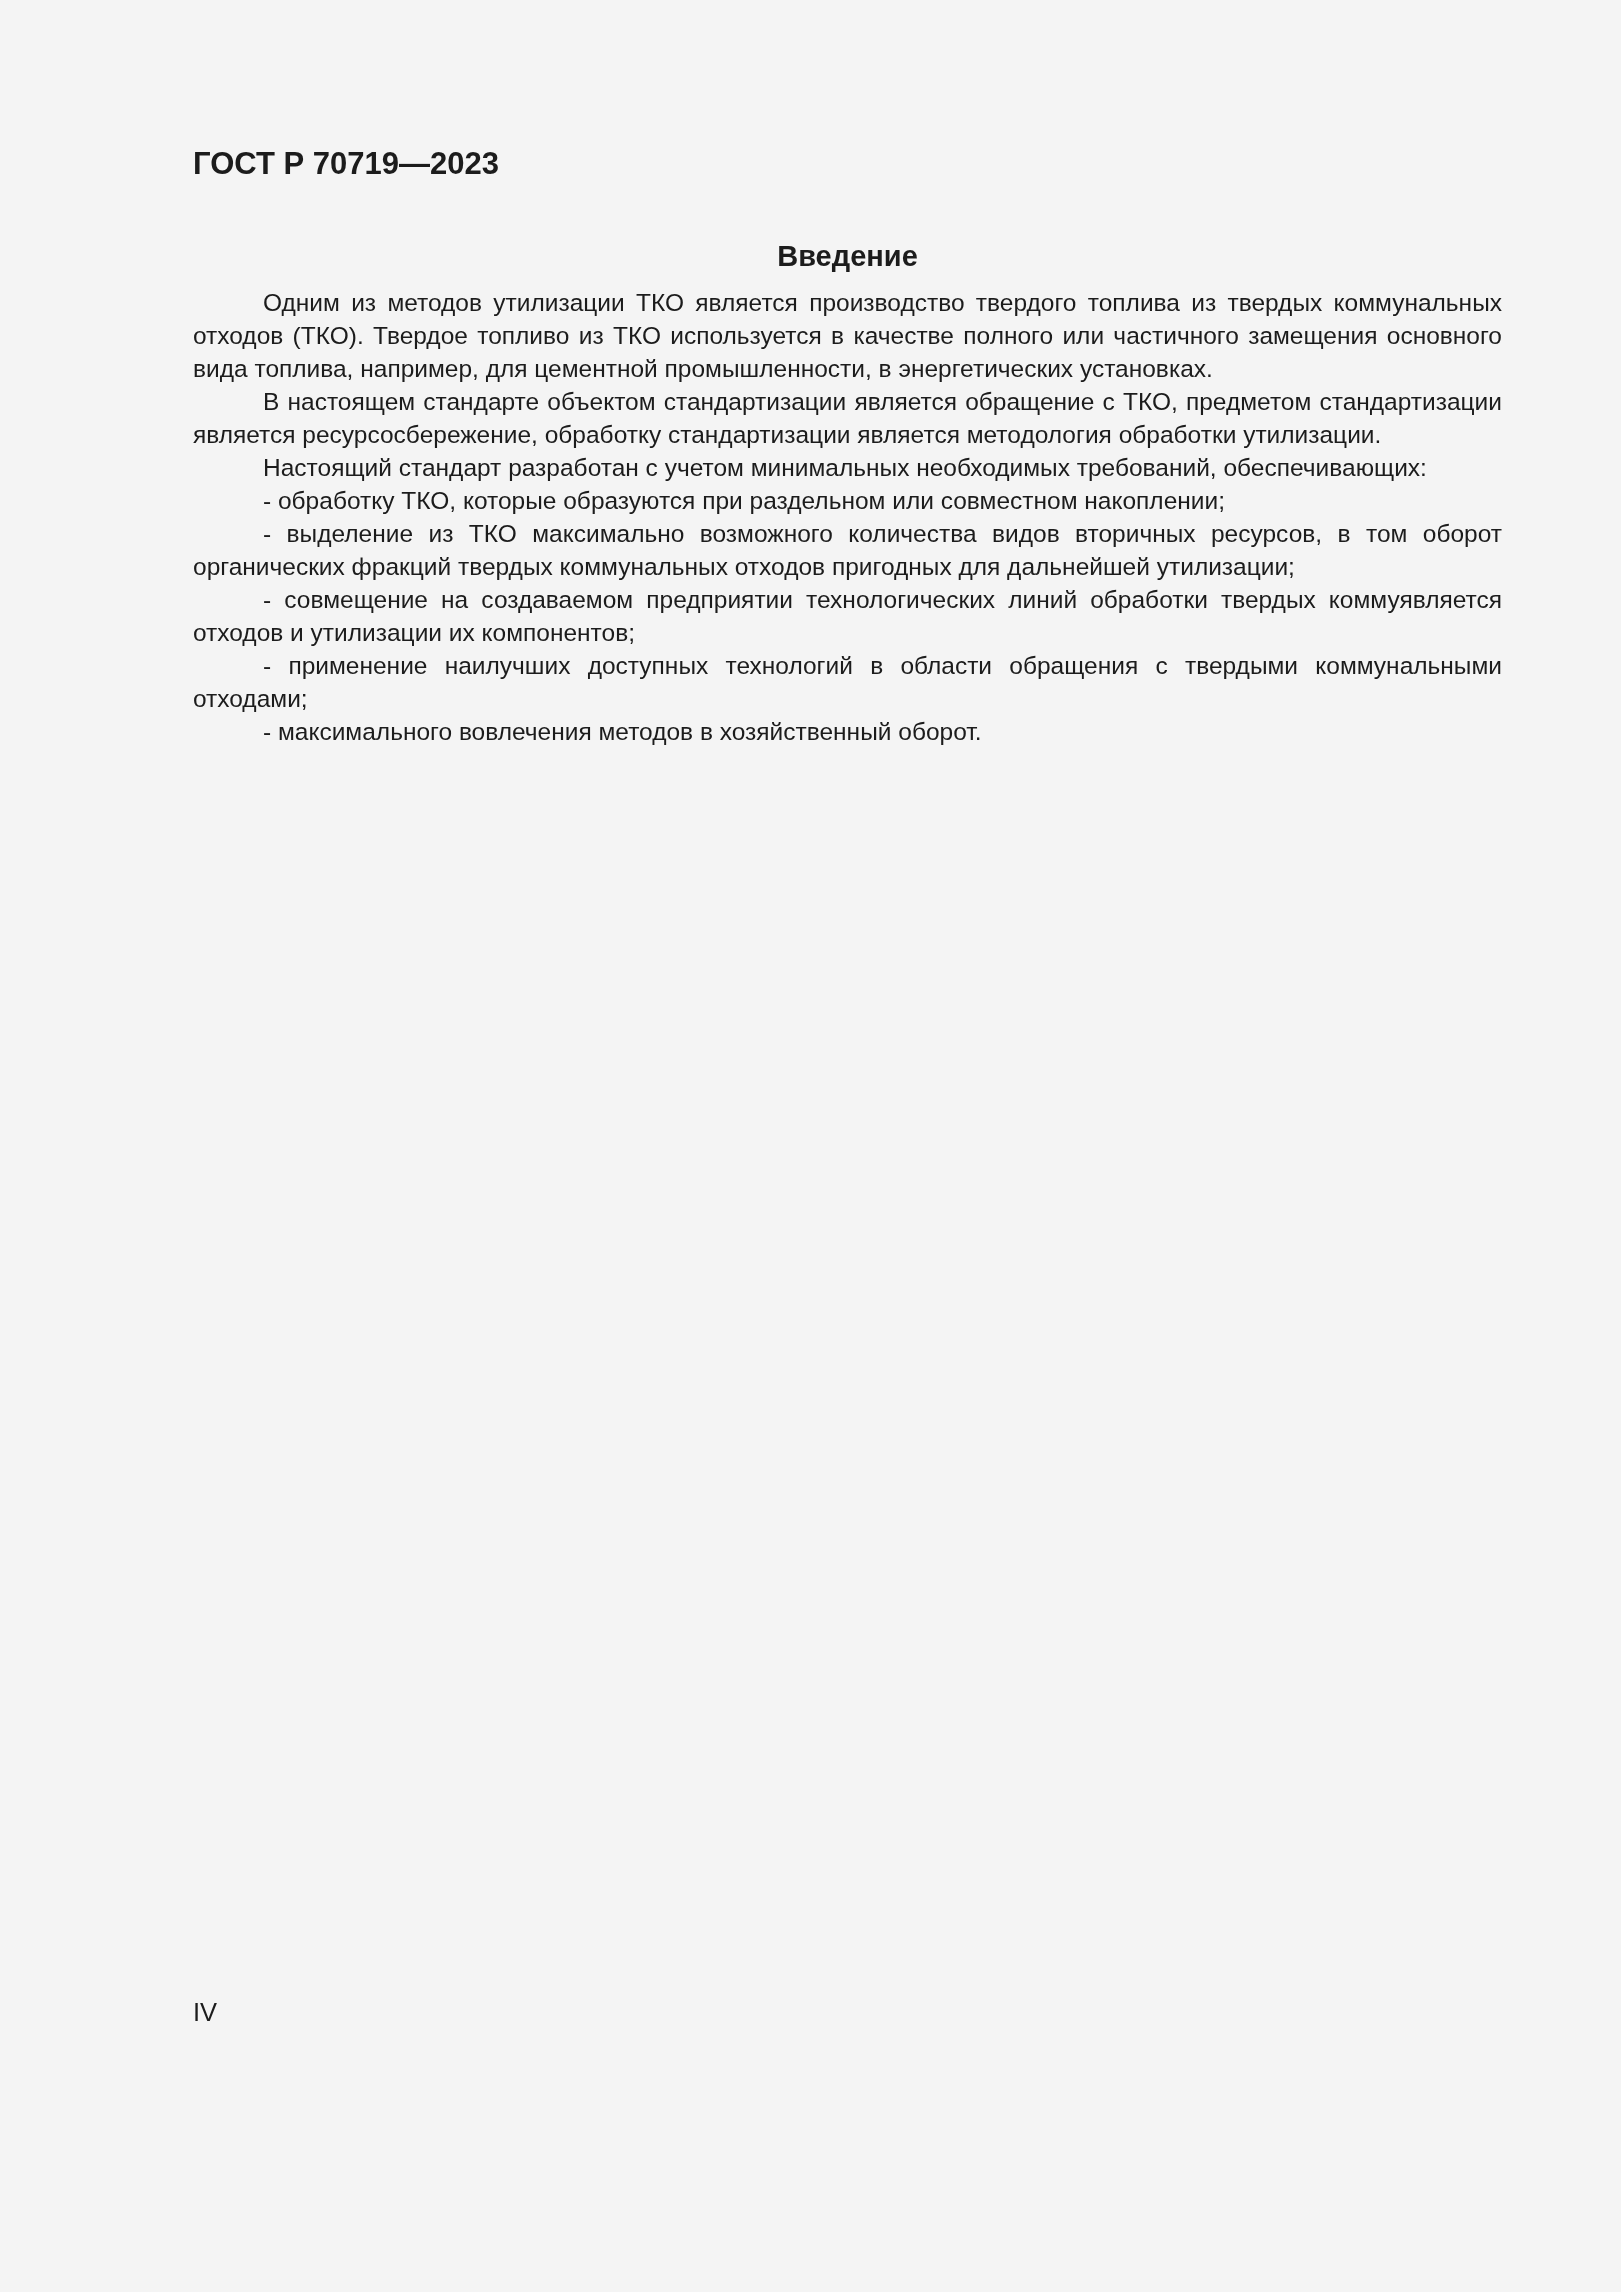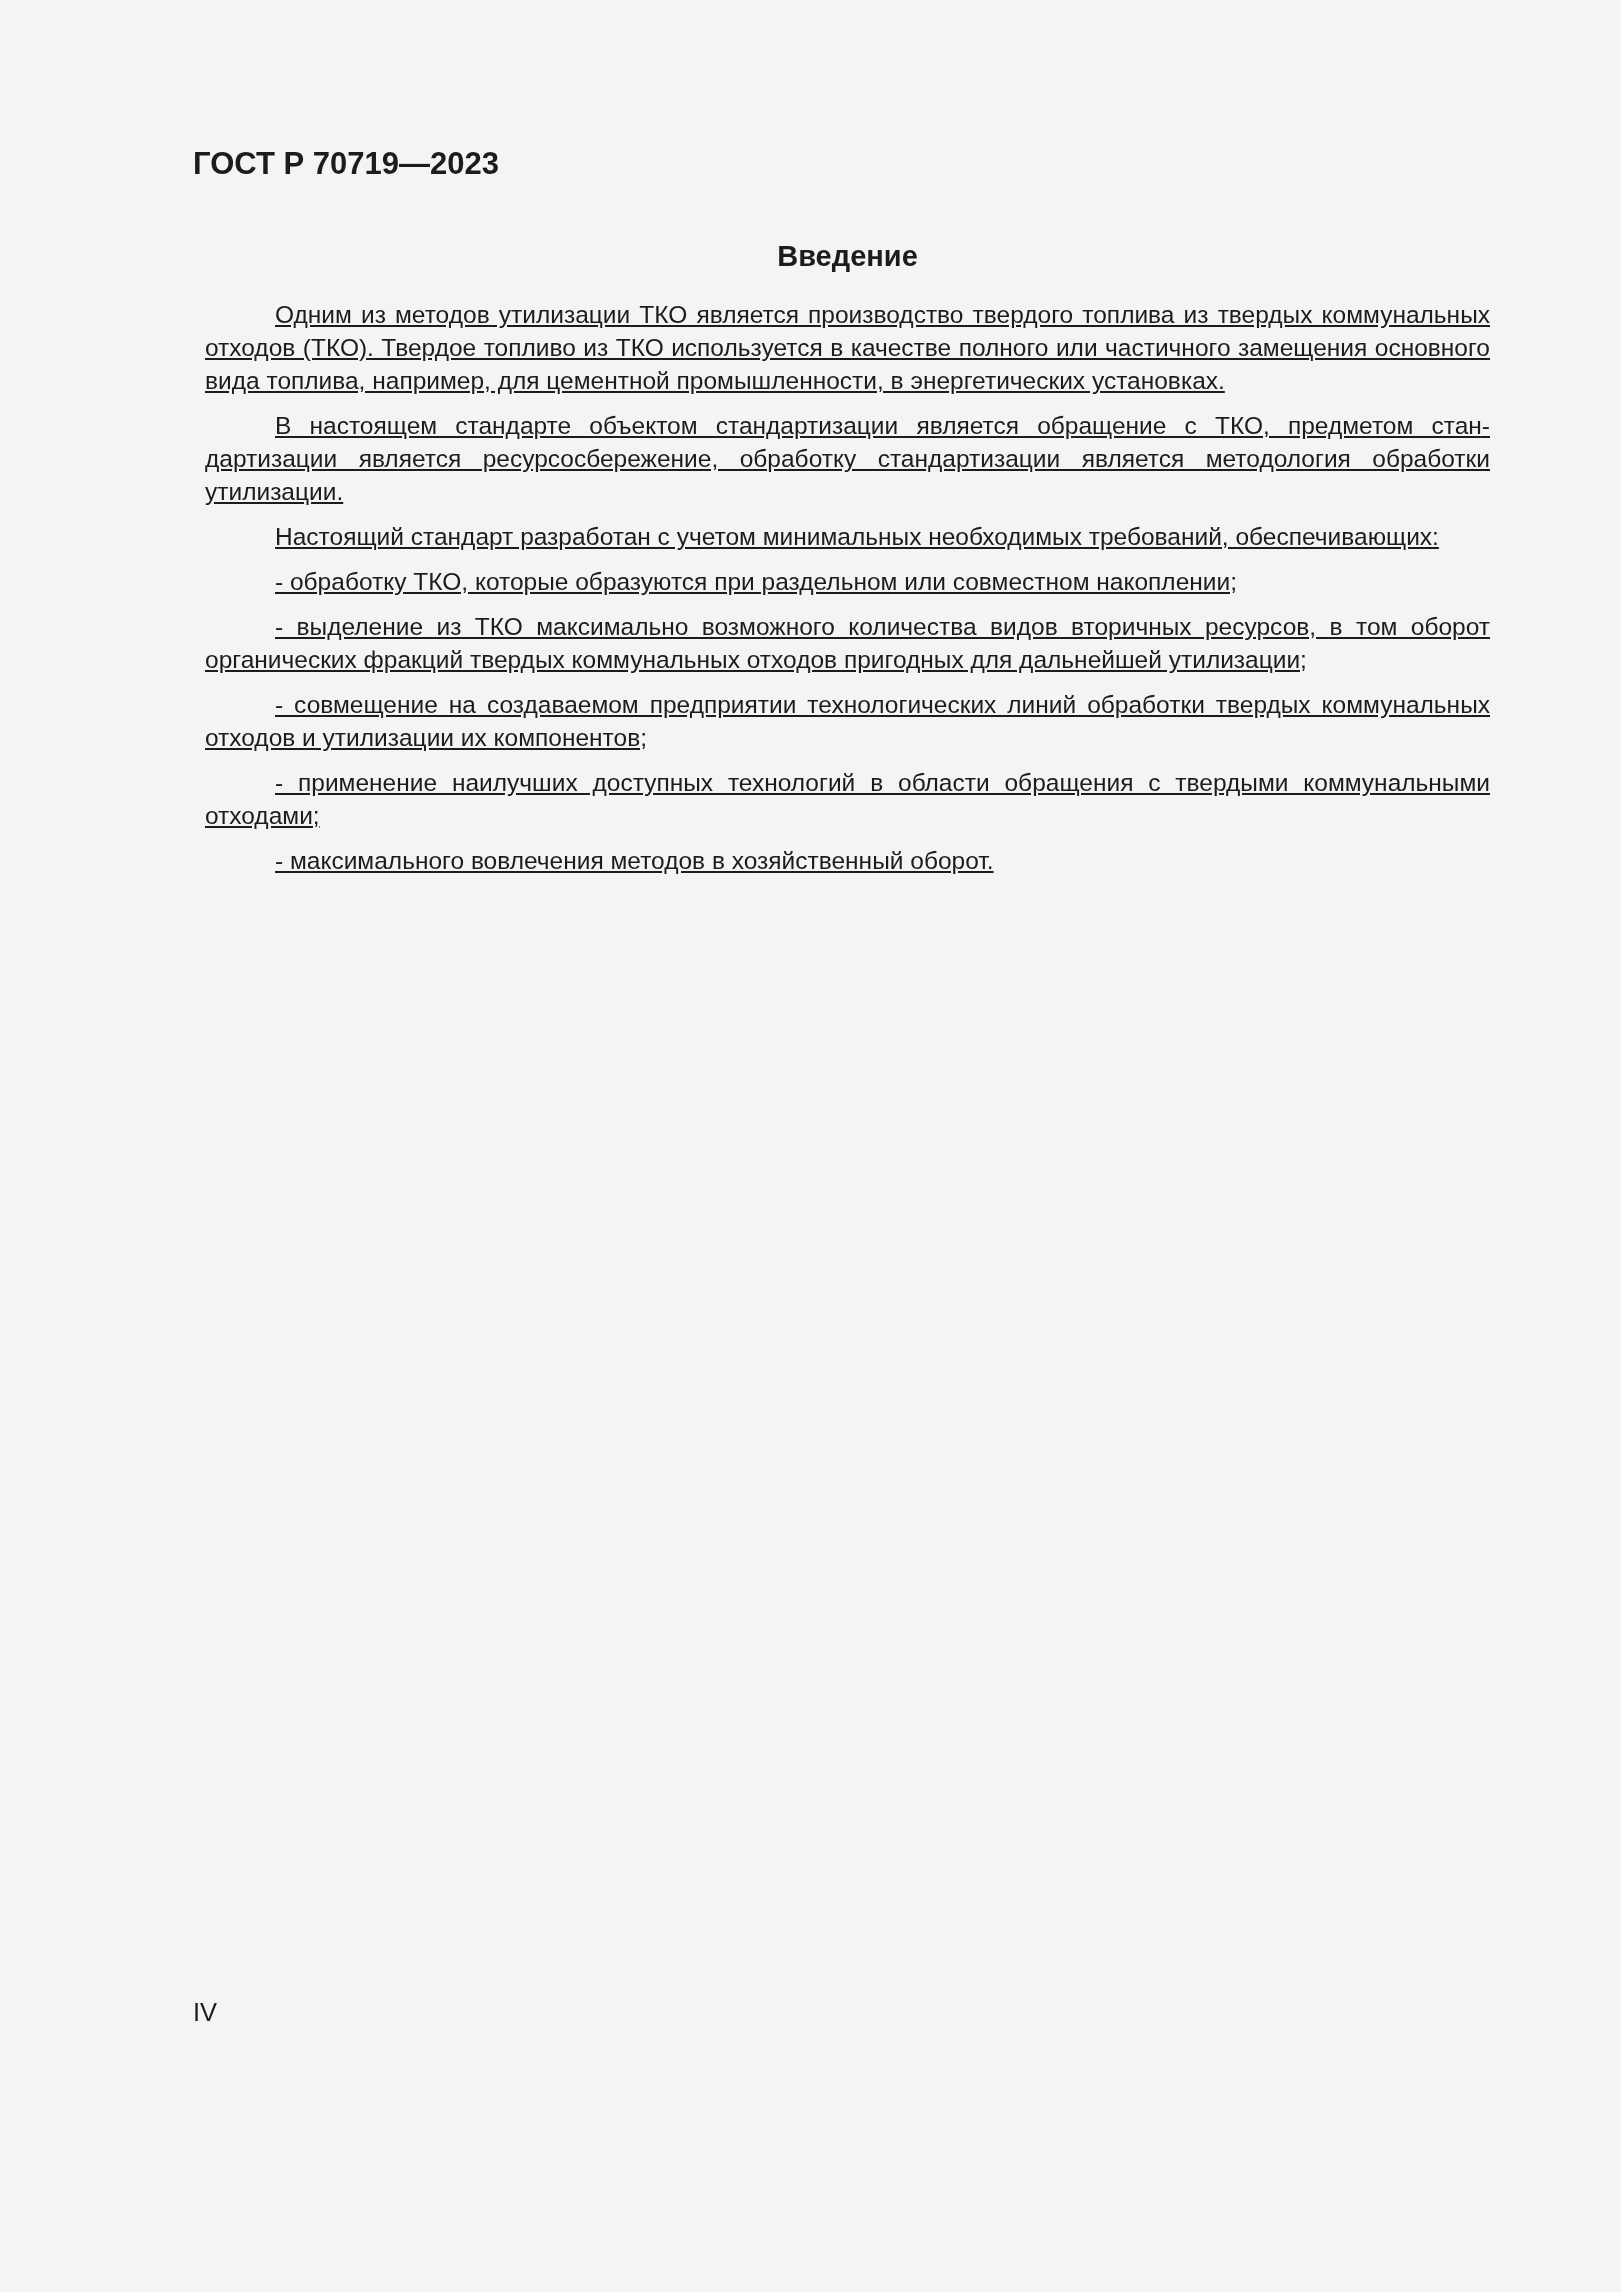--- a/index.html
+++ b/index.html
@@ -39,25 +39,24 @@
     .body-text {
       position: absolute;
       left: 193px;
       width: 1309px;
       top: 286px;
       font-size: 24.5px;
       line-height: 33px;
       margin: 0;
     }
     .body-text p {
-      margin: 12px;
+      margin: 0;
       text-align: justify;
       text-indent: 70px;
       hyphens: manual;
-      text-decoration: underline;
     }
     .page-number {
       position: absolute;
       left: 193px;
       top: 1998px;
       font-size: 25.5px;
       line-height: 29px;
       margin: 0;
     }
   </style>
@@ -68,20 +67,20 @@
   <div class="page-header">ГОСТ Р 70719—2023</div>
 
   <h1 class="section-title">Введение</h1>
 
   <div class="body-text">
     <p>Одним из методов утилизации ТКО является производство твердого топлива из твердых комму­нальных отходов (ТКО). Твердое топливо из ТКО используется в качестве полного или частичного за­мещения основного вида топлива, например, для цементной промышленности, в энергетических уста­новках.</p>
     <p>В настоящем стандарте объектом стандартизации является обращение с ТКО, предметом стан­дартизации является ресурсосбережение, обработку стандартизации является методология обработки утилизации.</p>
     <p>Настоящий стандарт разработан с учетом минимальных необходимых требований, обеспечива­ющих:</p>
     <p>- обработку ТКО, которые образуются при раздельном или совместном накоплении;</p>
     <p>- выделение из ТКО максимально возможного количества видов вторичных ресурсов, в том оборот органических фракций твердых коммунальных отходов пригодных для дальнейшей утилизации;</p>
-    <p>- совмещение на создаваемом предприятии технологических линий обработки твердых комму­нальных отходов и утилизации их компонентов;</p>
+    <p>- совмещение на создаваемом предприятии технологических линий обработки твердых комму­является отходов и утилизации их компонентов;</p>
     <p>- применение наилучших доступных технологий в области обращения с твердыми коммунальны­ми отходами;</p>
     <p>- максимального вовлечения методов в хозяйственный оборот.</p>
   </div>
 
   <div class="page-number">IV</div>
 </div>
 
 
 </body></html>

